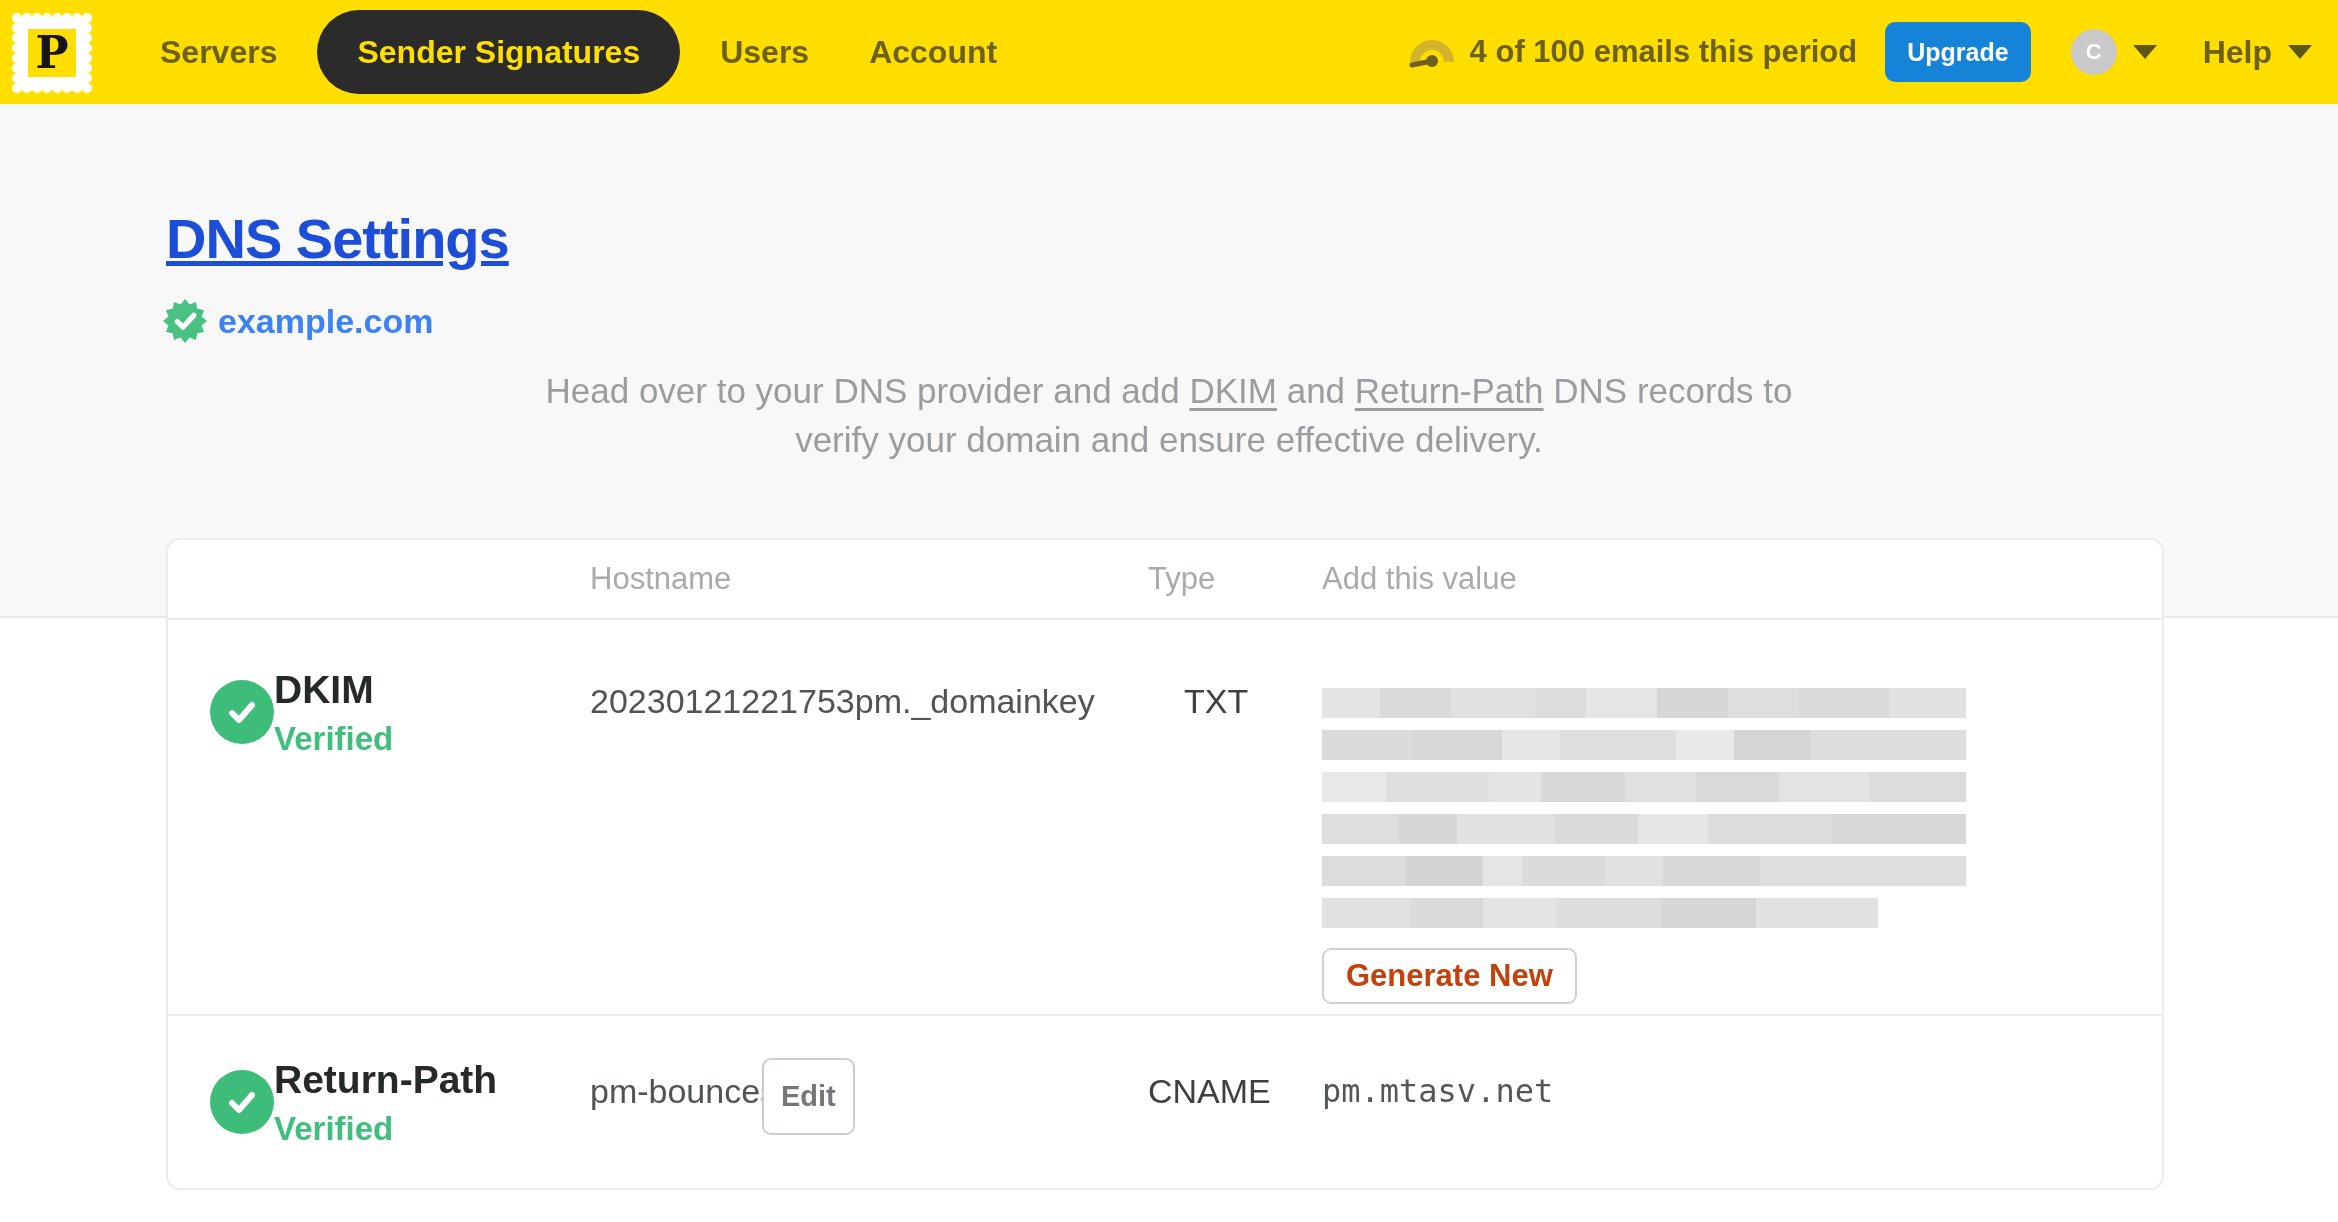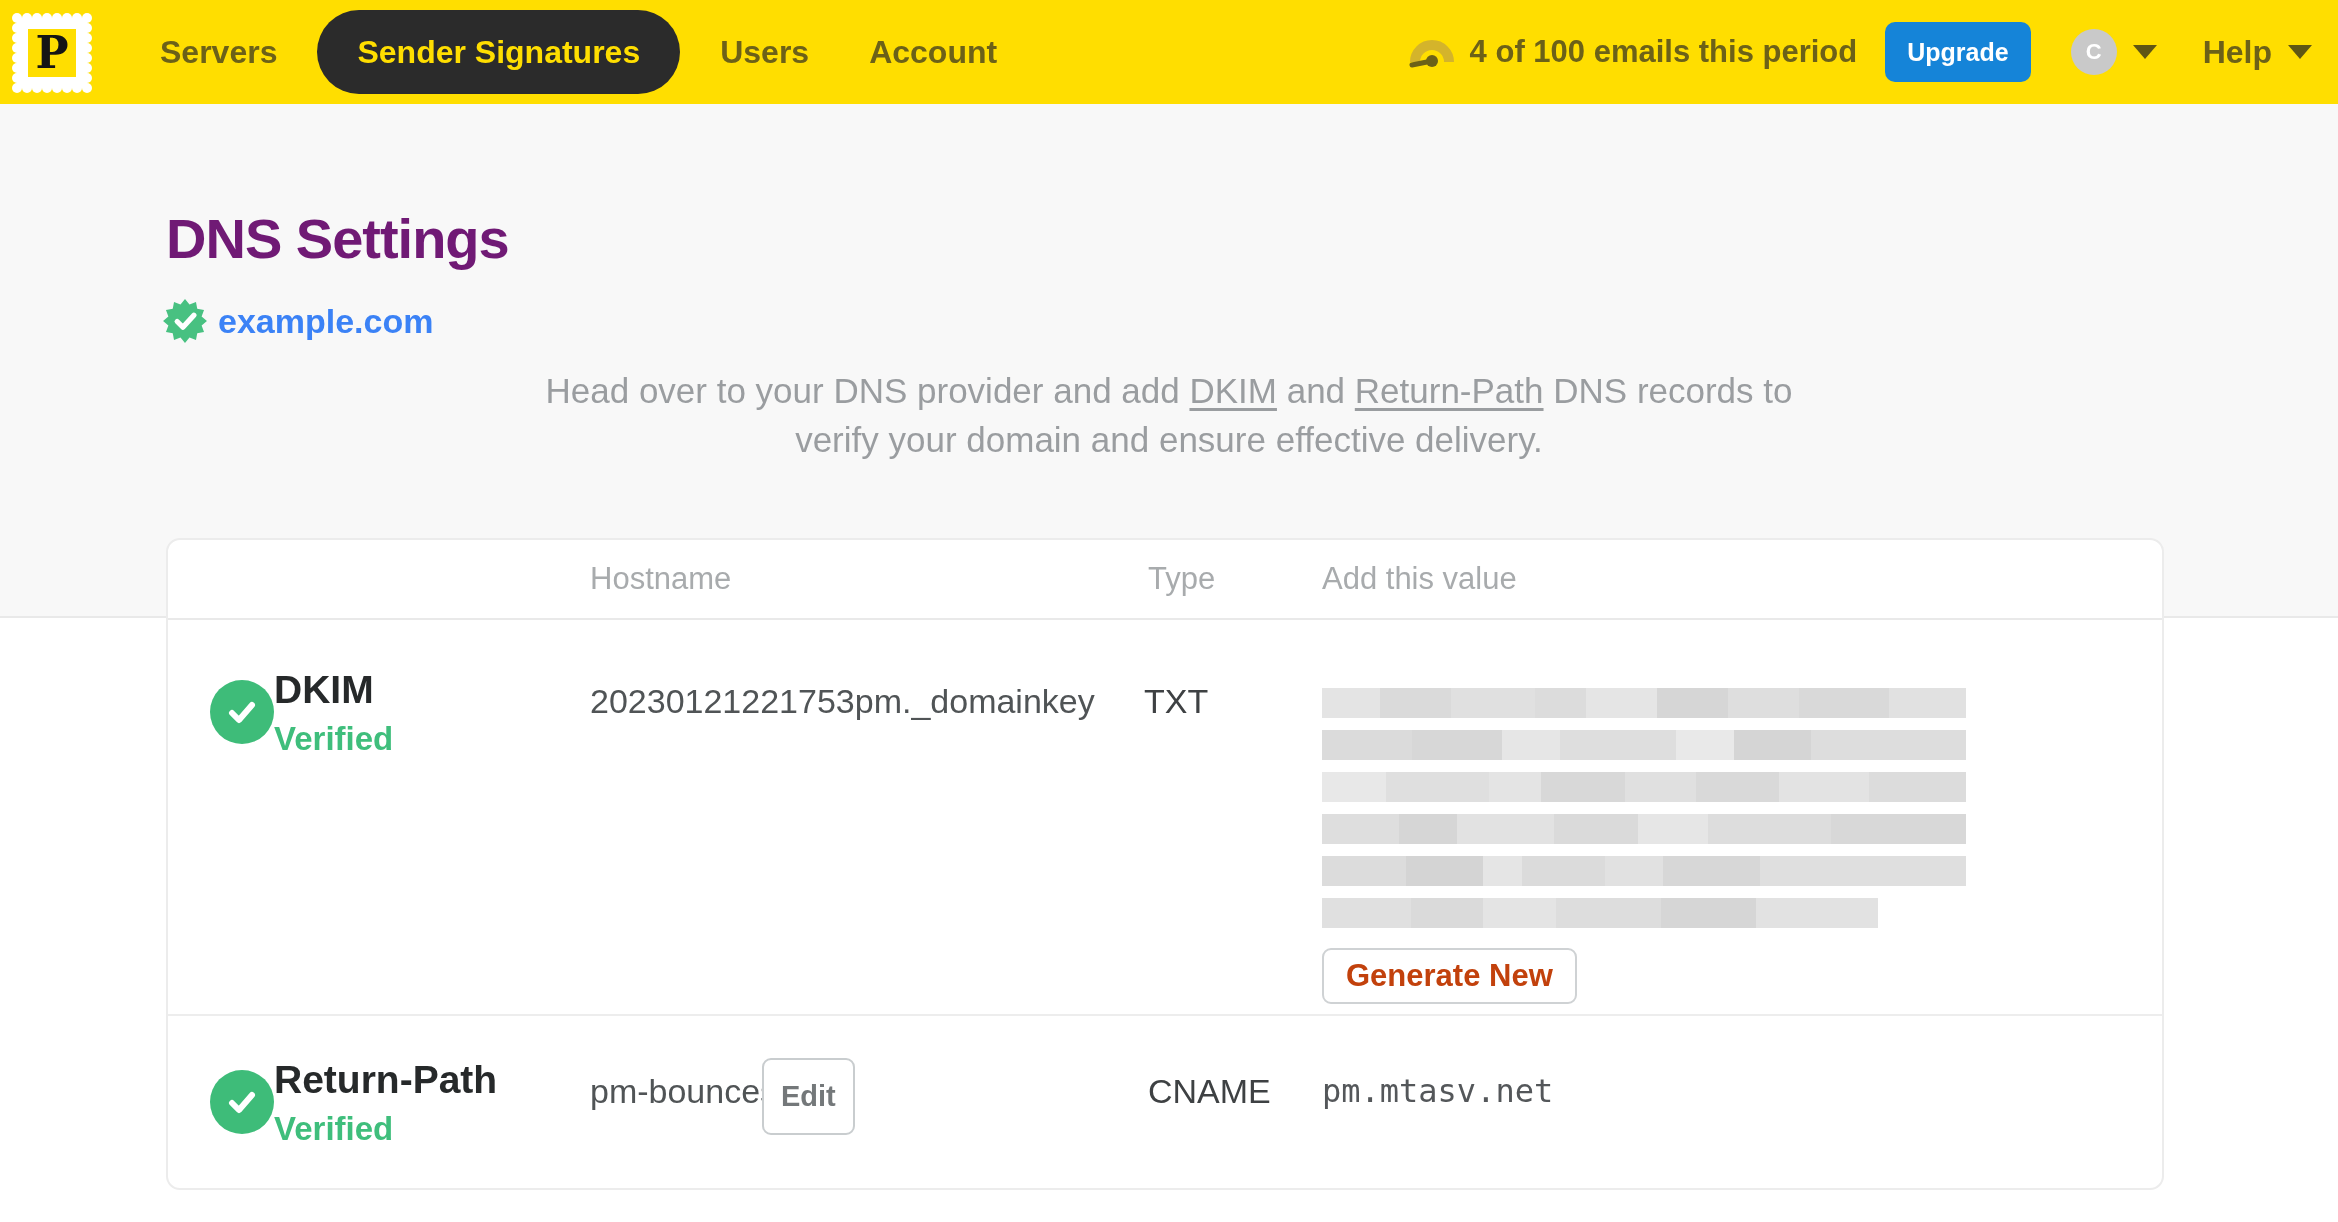--- a/index.html
+++ b/index.html
@@ -55,21 +55,21 @@
   .help-label { font-size:32px; font-weight:bold; color:#6c6118; }
 
   
   .main { position:absolute; top:104px; left:0; width:2338px; height:1118px; }
   .bg-top {
     position:absolute; top:0; left:0; width:2338px; height:514px;
     background:#f8f8f8; border-bottom:2px solid #e9e9e9;
   }
   .page-title {
     position:absolute; left:166px; top:102px;
-    font-size:56px; font-weight:bold; color:#701a75; letter-spacing:-1px;
+    font-size:56px; font-weight:bold; color:#1d4ed8; letter-spacing:-1px;text-decoration:underline;
   }
   .domain-row { position:absolute; left:162px; top:194px; display:flex; align-items:center; }
   .seal-icon { width:46px; height:46px; margin-right:10px; }
   .domain-name { font-size:34px; font-weight:bold; color:#3b82f6; }
   .intro {
     position:absolute; left:50%; transform:translateX(-50%); top:262px;
     width:1340px; text-align:center;
     font-size:35px; line-height:49px; color:#9a9da0;
   }
   .intro a { color:#9a9da0; text-decoration:underline; text-underline-offset:5px; cursor:pointer; }
@@ -220,21 +220,21 @@
 
     <div>
       <div class="check-circle" style="left:42px; top:140px;">
         <svg width="36" height="36" viewBox="0 0 36 36">
             <path d="M8 19 L15 26 L28 11" fill="none" stroke="#ffffff" stroke-width="6" stroke-linecap="round" stroke-linejoin="round"></path>
           </svg>
       </div>
       <div class="rec-name" style="left:106px; top:128px;">DKIM</div>
       <div class="rec-status" style="left:106px; top:180px;">Verified</div>
       <div class="rec-host" style="left:422px; top:142px;">20230121221753pm._domainkey</div>
-      <div class="rec-type" style="left:976px; top:142px;">TXT</div>
+      <div class="rec-type" style="left:1016px; top:142px;">TXT</div>
       <div class="blur-strips">
           <div class="blur-strip"></div>
           <div class="blur-strip"></div>
           <div class="blur-strip"></div>
           <div class="blur-strip"></div>
           <div class="blur-strip"></div>
           <div class="blur-strip"></div>
         </div>
       <button class="generate-btn">Generate New</button>
     </div>

